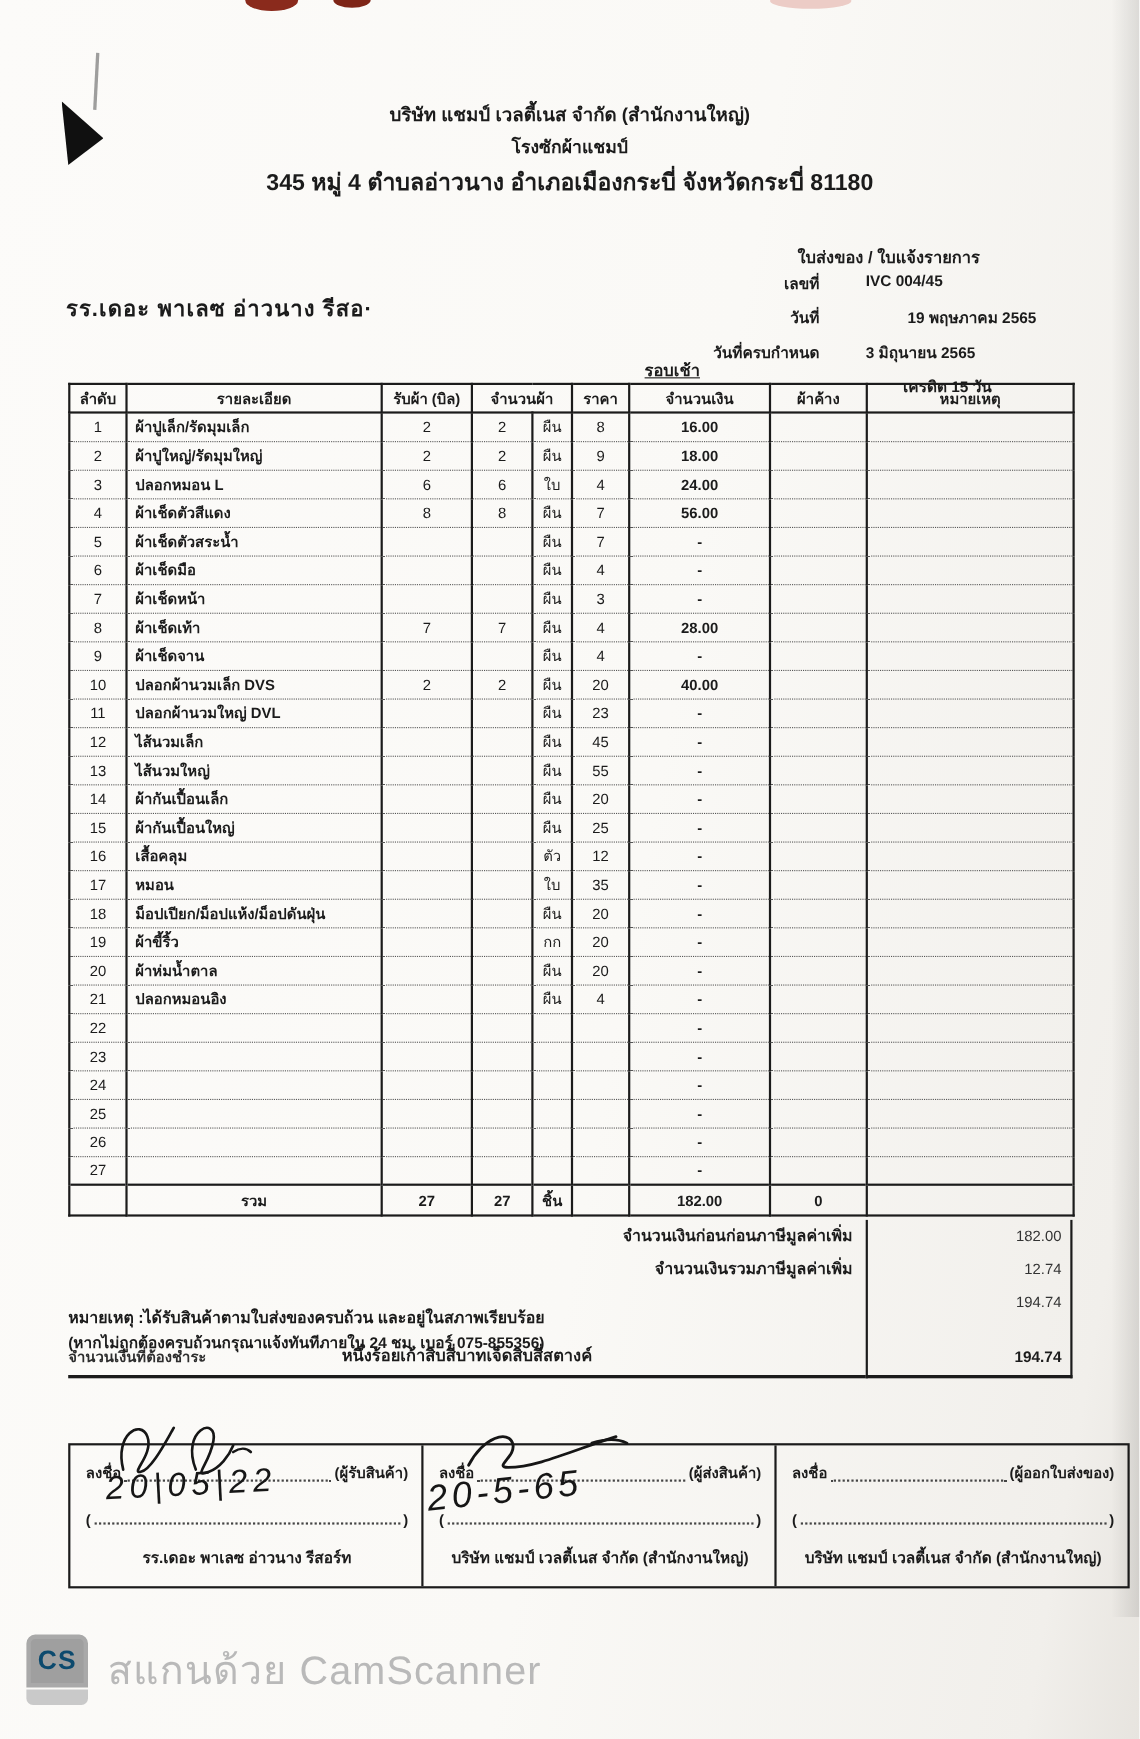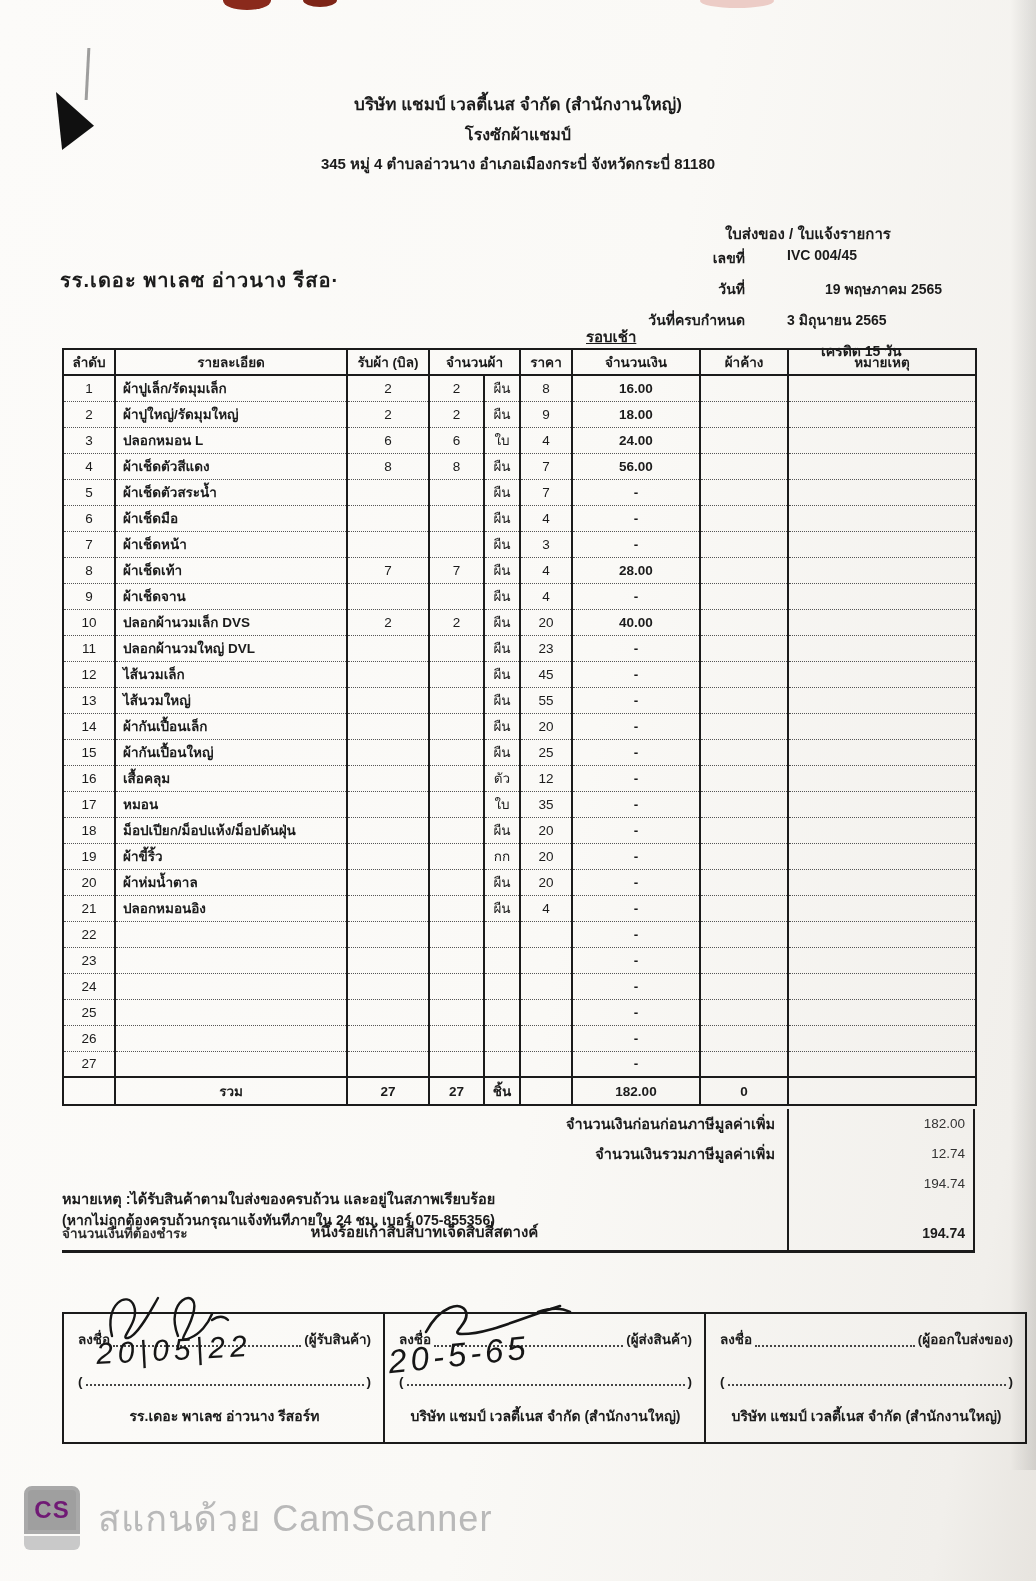--- a/index.html
+++ b/index.html
@@ -28,21 +28,21 @@
   .blob-1{left:223px;top:-9px;width:48px;height:19px;background:#8a2a1c;}
   .blob-2{left:303px;top:-7px;width:34px;height:14px;background:#7e2517;}
   .blob-3{left:700px;top:-6px;width:74px;height:14px;background:#ecccc6;}
   .edge-line{position:absolute;left:86px;top:48px;width:3px;height:52px;background:#6b6b6b;opacity:.65;transform:rotate(3deg);}
   .corner-mark{position:absolute;left:56px;top:92px;width:38px;height:58px;background:#101010;
     clip-path:polygon(0 0,100% 58%,16% 100%);}
   
   .header{position:absolute;left:0;top:96px;width:1036px;text-align:center;line-height:1.0;}
   .header .h1{font-size:17px;font-weight:bold;margin-bottom:14px;}
   .header .h2{font-size:16px;font-weight:bold;margin-bottom:13px;}
-  .header .h3{font-size:15px;font-weight:bold;margin-bottom:4px;}
+  .header .h3{font-size:21px;font-weight:bold;margin-bottom:4px;}
   .header .h4{font-size:14px;font-weight:bold;}
   
   .doc-title{position:absolute;left:725px;top:222px;font-size:15px;font-weight:bold;}
   .meta{position:absolute;left:560px;top:247px;width:420px;font-size:14px;font-weight:bold;}
   .meta .mrow{display:flex;margin-bottom:9px;}
   .meta .mlabel{width:185px;text-align:right;}
   .meta .mvalue{margin-left:42px;}
   .customer{position:absolute;left:60px;top:264px;font-size:20px;font-weight:bold;letter-spacing:1px;}
   .round{position:absolute;left:586px;top:325px;font-size:15px;font-weight:bold;text-decoration:underline;}
   
@@ -94,21 +94,21 @@
   
   .hw{position:absolute;color:#161616;font-style:italic;pointer-events:none;}
   .hw-date1{left:96px;top:1333px;font-size:30px;letter-spacing:5px;transform:rotate(-3deg);font-weight:400;}
   .hw-date2{left:388px;top:1336px;font-size:33px;letter-spacing:4px;transform:rotate(-6deg);font-weight:400;}
   .hw-svg{position:absolute;pointer-events:none;}
   
   .footer{position:absolute;left:24px;top:1486px;display:flex;align-items:center;}
   .cs-badge{width:56px;height:64px;display:flex;flex-direction:column;margin-right:18px;}
   .cs-top{flex:1;border:4px solid #a9a9a9;border-radius:8px 8px 0 0;background:#9f9f9f;
     display:flex;align-items:center;justify-content:center;
-    color:#701a75;font-weight:bold;font-size:24px;letter-spacing:1px;}
+    color:#0c4a6e;font-weight:bold;font-size:24px;letter-spacing:1px;}
   .cs-bottom{height:14px;background:#c9c9c9;border-radius:0 0 6px 6px;margin-top:2px;}
   .cam-text{font-size:36px;color:var(--cam-gray);letter-spacing:1px;}
 </style>
 </head>
 <body>
 
 <div class="sheet">
 
   <div class="blob blob-1"></div>
   <div class="blob blob-2"></div>

